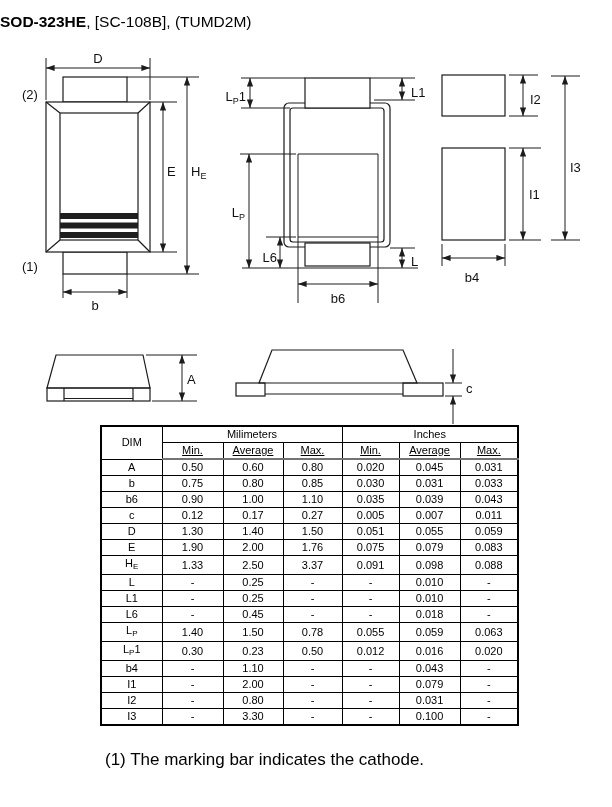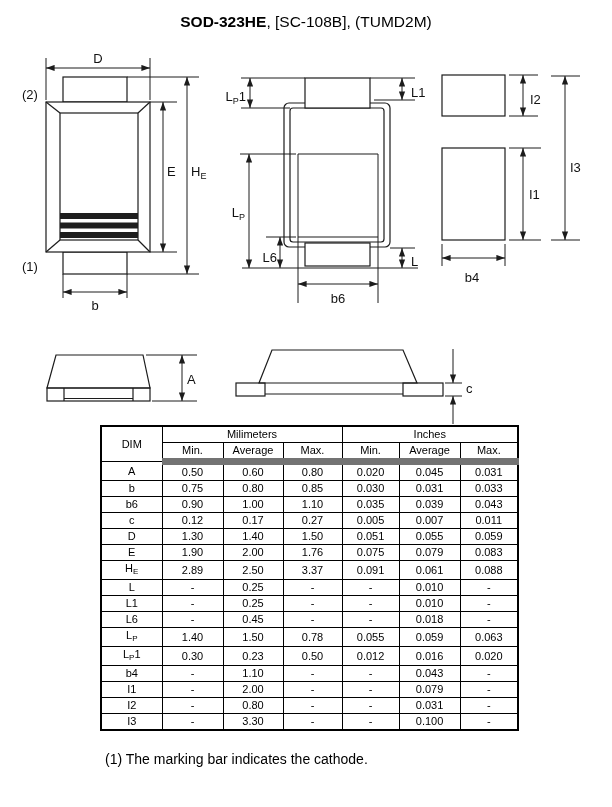--- a/index.html
+++ b/index.html
@@ -1,27 +1,27 @@
 <!DOCTYPE html>
 <html><head>
 <meta charset="utf-8">
 <style>
   html,body{margin:0;padding:0;background:#fff;}
   body{width:612px;height:807px;position:relative;font-family:"Liberation Sans",sans-serif;color:#000;}
-  .title{position:absolute;top:13px;left:0;width:612px;text-align:center;font-size:15.5px;}
+  .title{position:absolute;top:13px;left:0;width:612px;text-align:left;font-size:15.5px;}
   .title .bold{font-weight:bold;}
   svg.drawing{position:absolute;left:0;top:0;}
   svg.drawing text{fill:#111;font-family:"Liberation Sans",sans-serif;font-size:13px;}
   table.dims{position:absolute;left:100px;top:425px;width:417px;border-collapse:collapse;table-layout:fixed;
              font-size:11px;border:2px solid #000;}
   table.dims th,table.dims td{border:1px solid #000;text-align:center;vertical-align:middle;
              padding:0;height:15px;line-height:15px;font-weight:normal;white-space:nowrap;}
-  table.dims thead tr:last-child th{border-bottom:7px solid #737373;}
+  table.dims thead tr:last-child th{border-bottom:2px solid #737373;text-decoration:underline;}
   table.dims .subsc{font-size:8px;vertical-align:-2px;}
-  .notes{position:absolute;left:105px;top:752px;font-size:14px;line-height:15.5px;}
+  .notes{position:absolute;left:105px;top:752px;font-size:17px;line-height:15.5px;}
 </style>
 </head>
 <body>
 
 <div class="title"><span class="bold">SOD-323HE</span><span>, [SC-108B], (TUMD2M)</span></div>
 
 <svg class="drawing" width="612" height="435" viewBox="0 0 612 435">
   <defs>
     <marker id="arr" viewBox="0 0 9 7" markerWidth="9" markerHeight="7" refX="8.6" refY="3.5" orient="auto-start-reverse" markerUnits="userSpaceOnUse">
       <path d="M0,0.4 L8.6,3.5 L0,6.6 Z" fill="#1c1c1c"></path>
@@ -232,25 +232,25 @@
         <td><span>E</span></td>
         <td>1.90</td>
         <td>2.00</td>
         <td>1.76</td>
         <td>0.075</td>
         <td>0.079</td>
         <td>0.083</td>
       </tr>
       <tr>
         <td><span>H</span><span class="subsc">E</span></td>
-        <td>2.89</td>
+        <td>1.33</td>
         <td>2.50</td>
         <td>3.37</td>
         <td>0.091</td>
-        <td>0.061</td>
+        <td>0.098</td>
         <td>0.088</td>
       </tr>
       <tr>
         <td><span>L</span></td>
         <td>-</td>
         <td>0.25</td>
         <td>-</td>
         <td>-</td>
         <td>0.010</td>
         <td>-</td>

